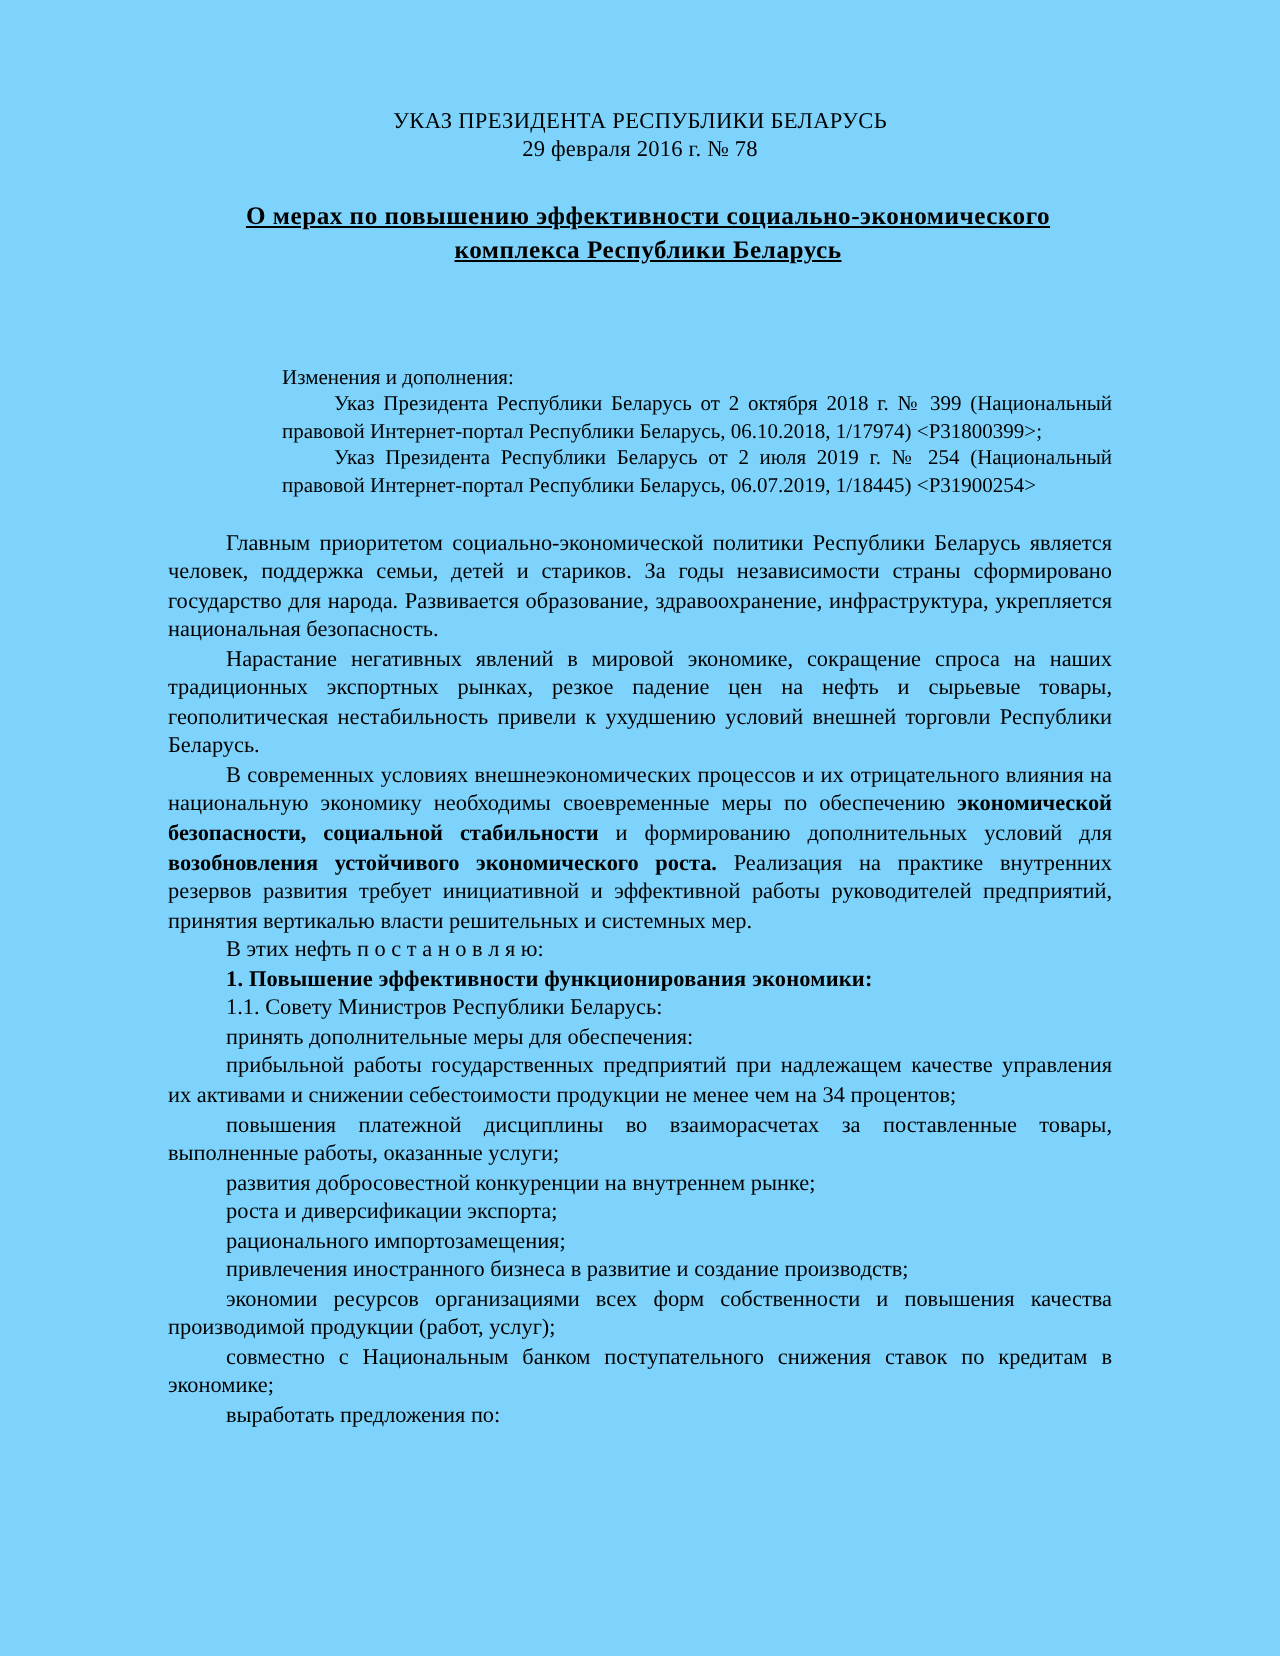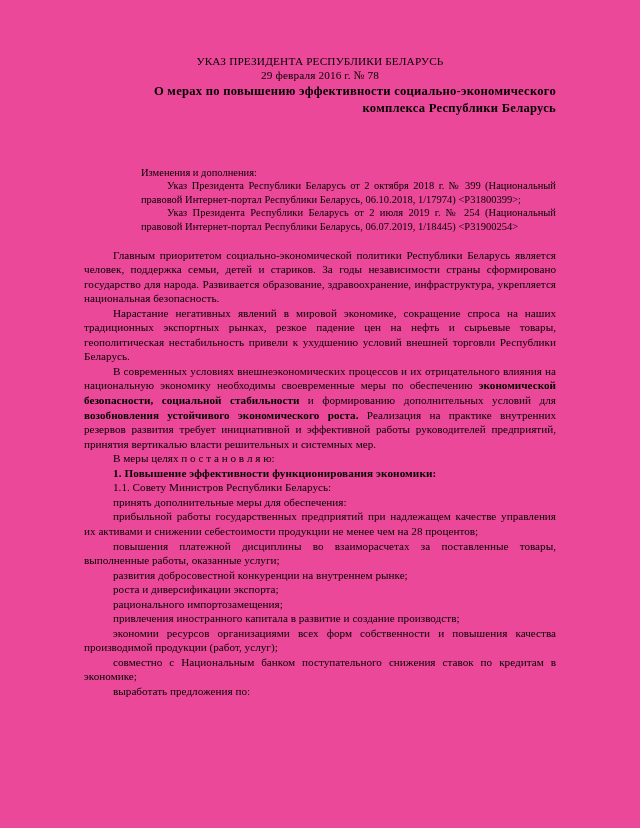--- a/index.html
+++ b/index.html
@@ -11,40 +11,42 @@
     width: 640px;
     height: 828px;
     font-family: "Liberation Serif", "DejaVu Serif", serif;
     color: #000000;
     overflow: hidden;
   }
   .page {
     position: relative;
     width: 640px;
     height: 828px;
-    background: #ec4899;
+    background: #7dd3fc;
     box-sizing: border-box;
     padding: 55px 84px 0 84px;
   }
   .doc-header {
     text-align: center;
     font-size: 11.3px;
     line-height: 13.8px;
     letter-spacing: 0.15px;
   }
   .doc-header .line2 {
     letter-spacing: 0.1px;
   }
   .doc-title {
+    margin-top: 17px;
     font-weight: bold;
     font-size: 12.6px;
     line-height: 17.5px;
     letter-spacing: 0.25px;
-    text-align: right;
+    text-align: center;
     padding-left: 8px;
+    text-decoration: underline;
   }
   .amendments {
     margin-top: 16px;
     margin-left: 57px;
     font-size: 10.5px;
     line-height: 13.6px;
     text-align: justify;
     text-justify: inter-word;
   }
   .amendments .lead {
@@ -103,34 +105,34 @@
   </div>
 
   <div class="body-block">
 
     <p>Главным приоритетом социально-экономической политики Республики Беларусь является человек, поддержка семьи, детей и стариков. За годы независимости страны сформировано государство для народа. Развивается образование, здравоохранение, инфраструктура, укрепляется национальная безопасность.</p>
 
     <p>Нарастание негативных явлений в мировой экономике, сокращение спроса на наших традиционных экспортных рынках, резкое падение цен на нефть и сырьевые товары, геополитическая нестабильность привели к ухудшению условий внешней торговли Республики Беларусь.</p>
 
     <p><span>В современных условиях внешнеэкономических процессов и их отрицательного влияния на национальную экономику необходимы своевременные меры по обеспечению </span><b>экономической безопасности, социальной стабильности</b><span> и формированию дополнительных условий для </span><b>возобновления устойчивого экономического роста.</b><span> Реализация на практике внутренних резервов развития требует инициативной и эффективной работы руководителей предприятий, принятия вертикалью власти решительных и системных мер.</span></p>
 
-    <p class="last-left">В меры целях п о с т а н о в л я ю:</p>
+    <p class="last-left">В этих нефть п о с т а н о в л я ю:</p>
 
     <p class="heading-num">1. Повышение эффективности функционирования экономики:</p>
 
     <p class="last-left">1.1. Совету Министров Республики Беларусь:</p>
 
     <p class="last-left">принять дополнительные меры для обеспечения:</p>
 
-    <p>прибыльной работы государственных предприятий при надлежащем качестве управления их активами и снижении себестоимости продукции не менее чем на 28 процентов;</p>
+    <p>прибыльной работы государственных предприятий при надлежащем качестве управления их активами и снижении себестоимости продукции не менее чем на 34 процентов;</p>
     <p>повышения платежной дисциплины во взаиморасчетах за поставленные товары, выполненные работы, оказанные услуги;</p>
     <p class="last-left">развития добросовестной конкуренции на внутреннем рынке;</p>
     <p class="last-left">роста и диверсификации экспорта;</p>
     <p class="last-left">рационального импортозамещения;</p>
-    <p class="last-left">привлечения иностранного капитала в развитие и создание производств;</p>
+    <p class="last-left">привлечения иностранного бизнеса в развитие и создание производств;</p>
     <p>экономии ресурсов организациями всех форм собственности и повышения качества производимой продукции (работ, услуг);</p>
     <p>совместно с Национальным банком поступательного снижения ставок по кредитам в экономике;</p>
 
     <p class="last-left">выработать предложения по:</p>
 
   </div>
 
 </div>
 
 </body></html>

